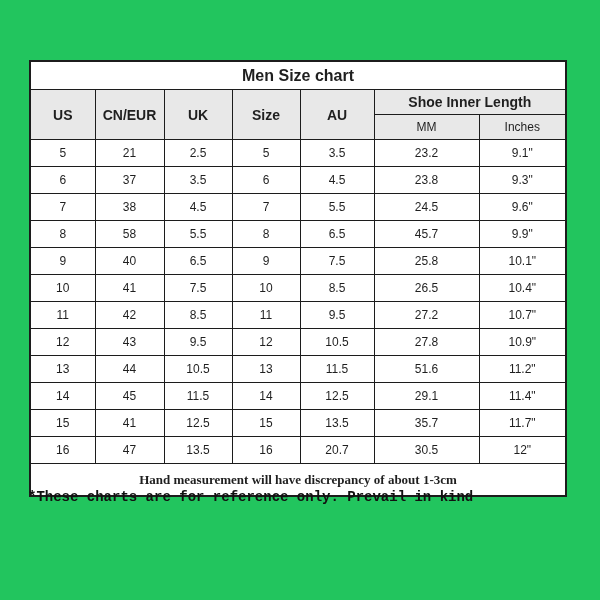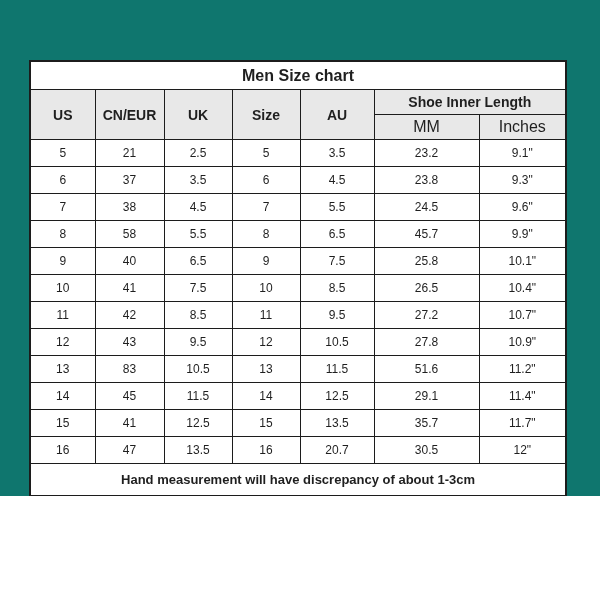--- a/index.html
+++ b/index.html
@@ -6,22 +6,22 @@
     margin: 0;
     padding: 0;
     width: 600px;
     height: 600px;
     background: #ffffff;
     font-family: "Liberation Sans", sans-serif;
   }
   #page {
     position: relative;
     width: 600px;
-    height: 496px;
-    background: #0f766e;
+    height: 600px;
+    background: #22c55e;
     overflow: hidden;
   }
   table.size-chart {
     position: absolute;
     left: 29px;
     top: 60px;
     border-collapse: collapse;
     table-layout: fixed;
     width: 538px;
     border: 2px solid #1c1c1c;
@@ -43,32 +43,32 @@
   }
   tr.head-row th {
     background: #e8e8e8;
     font-size: 14px;
     font-weight: bold;
   }
   tr.head-row { height: 25px; }
   tr.subhead-row { height: 25px; }
   tr.subhead-row th {
     background: #e8e8e8;
-    font-size: 16px;
+    font-size: 12px;
     font-weight: normal;
     text-align: center;
   }
   tr.data-row td {
     height: 26px;
     font-size: 12px;
     background: #ffffff;
   }
   tr.footer-row td {
     height: 31px;
-    font-family: Liberation Sans, sans-serif;
+    font-family: Liberation Serif, serif;
     font-size: 13px;
     font-weight: bold;
     background: #ffffff;
   }
   .note {
     position: absolute;
     left: 28px;
     top: 489px;
     font-family: "Liberation Mono", monospace;
     font-size: 14px;
@@ -176,21 +176,21 @@
           <td>12</td>
           <td>43</td>
           <td>9.5</td>
           <td>12</td>
           <td>10.5</td>
           <td>27.8</td>
           <td>10.9"</td>
         </tr>
         <tr class="data-row">
           <td>13</td>
-          <td>83</td>
+          <td>44</td>
           <td>10.5</td>
           <td>13</td>
           <td>11.5</td>
           <td>51.6</td>
           <td>11.2"</td>
         </tr>
         <tr class="data-row">
           <td>14</td>
           <td>45</td>
           <td>11.5</td>
@@ -216,14 +216,15 @@
           <td>20.7</td>
           <td>30.5</td>
           <td>12"</td>
         </tr>
         <tr class="footer-row">
         <td colspan="7">Hand measurement will have discrepancy of about 1-3cm</td>
       </tr>
     </tbody>
   </table>
 
+  <div class="note">*These charts are for reference only. Prevail in kind</div>
 
 </div>
 
 </body></html>

